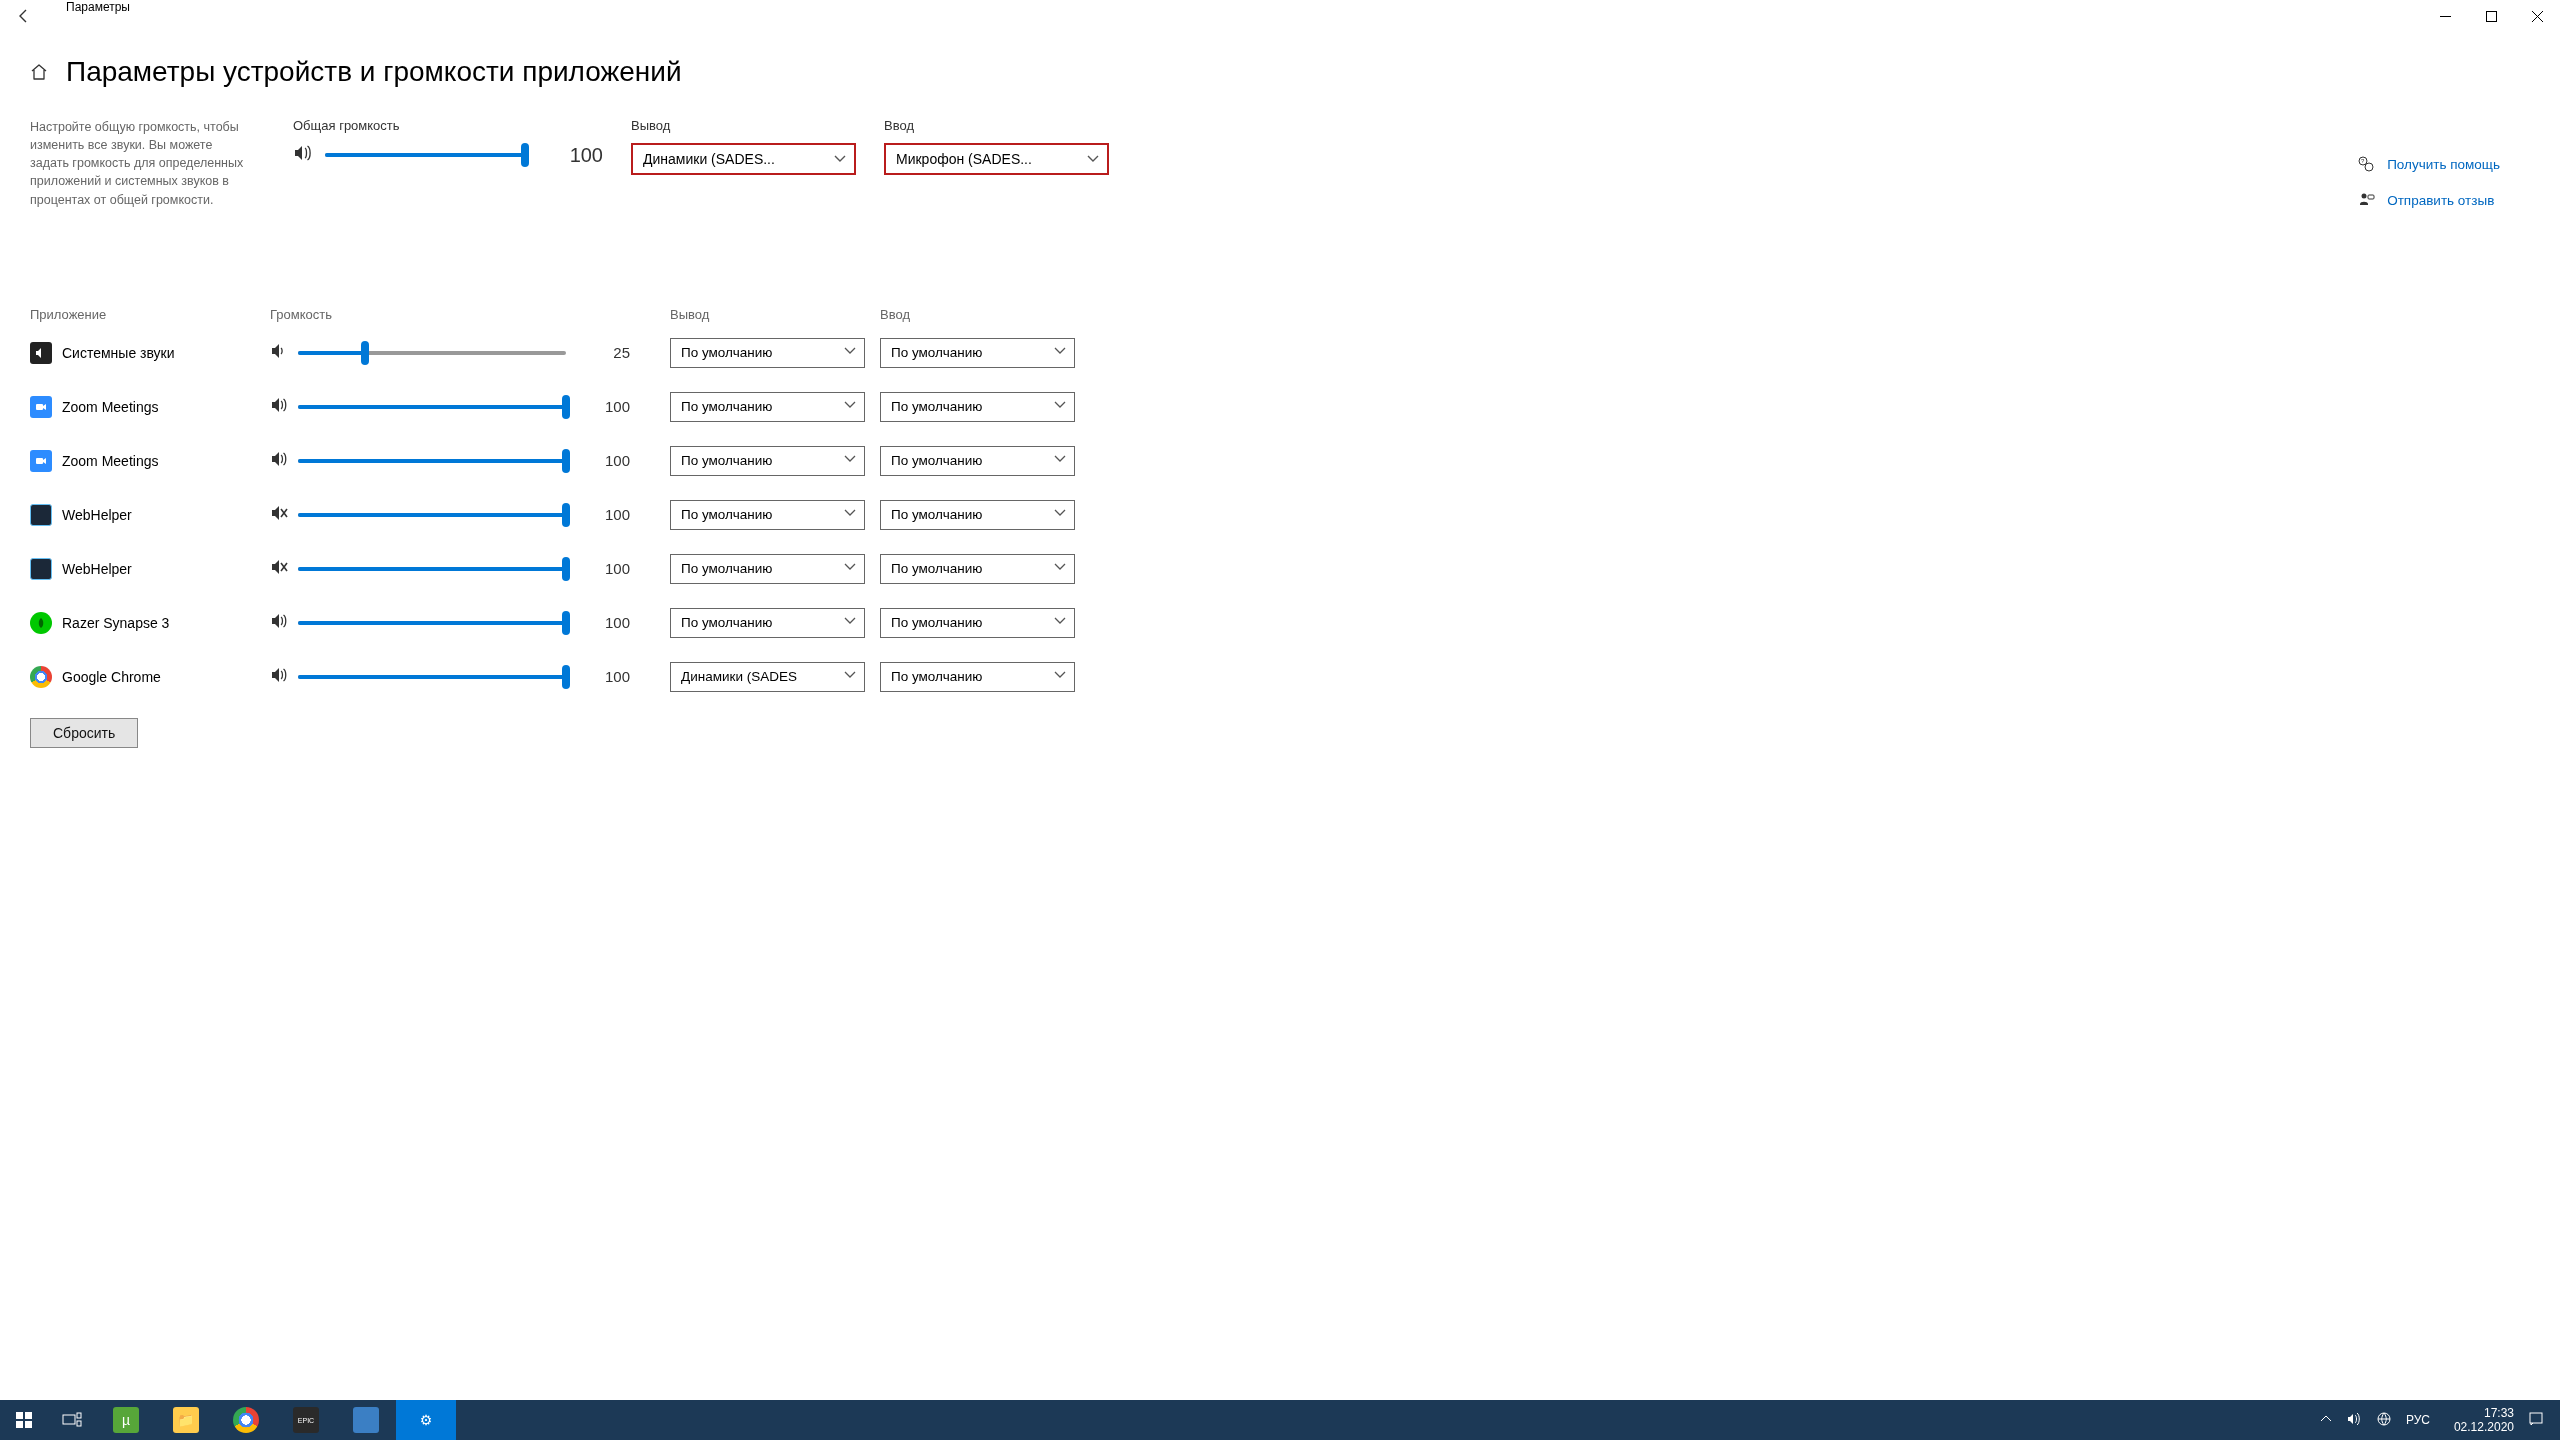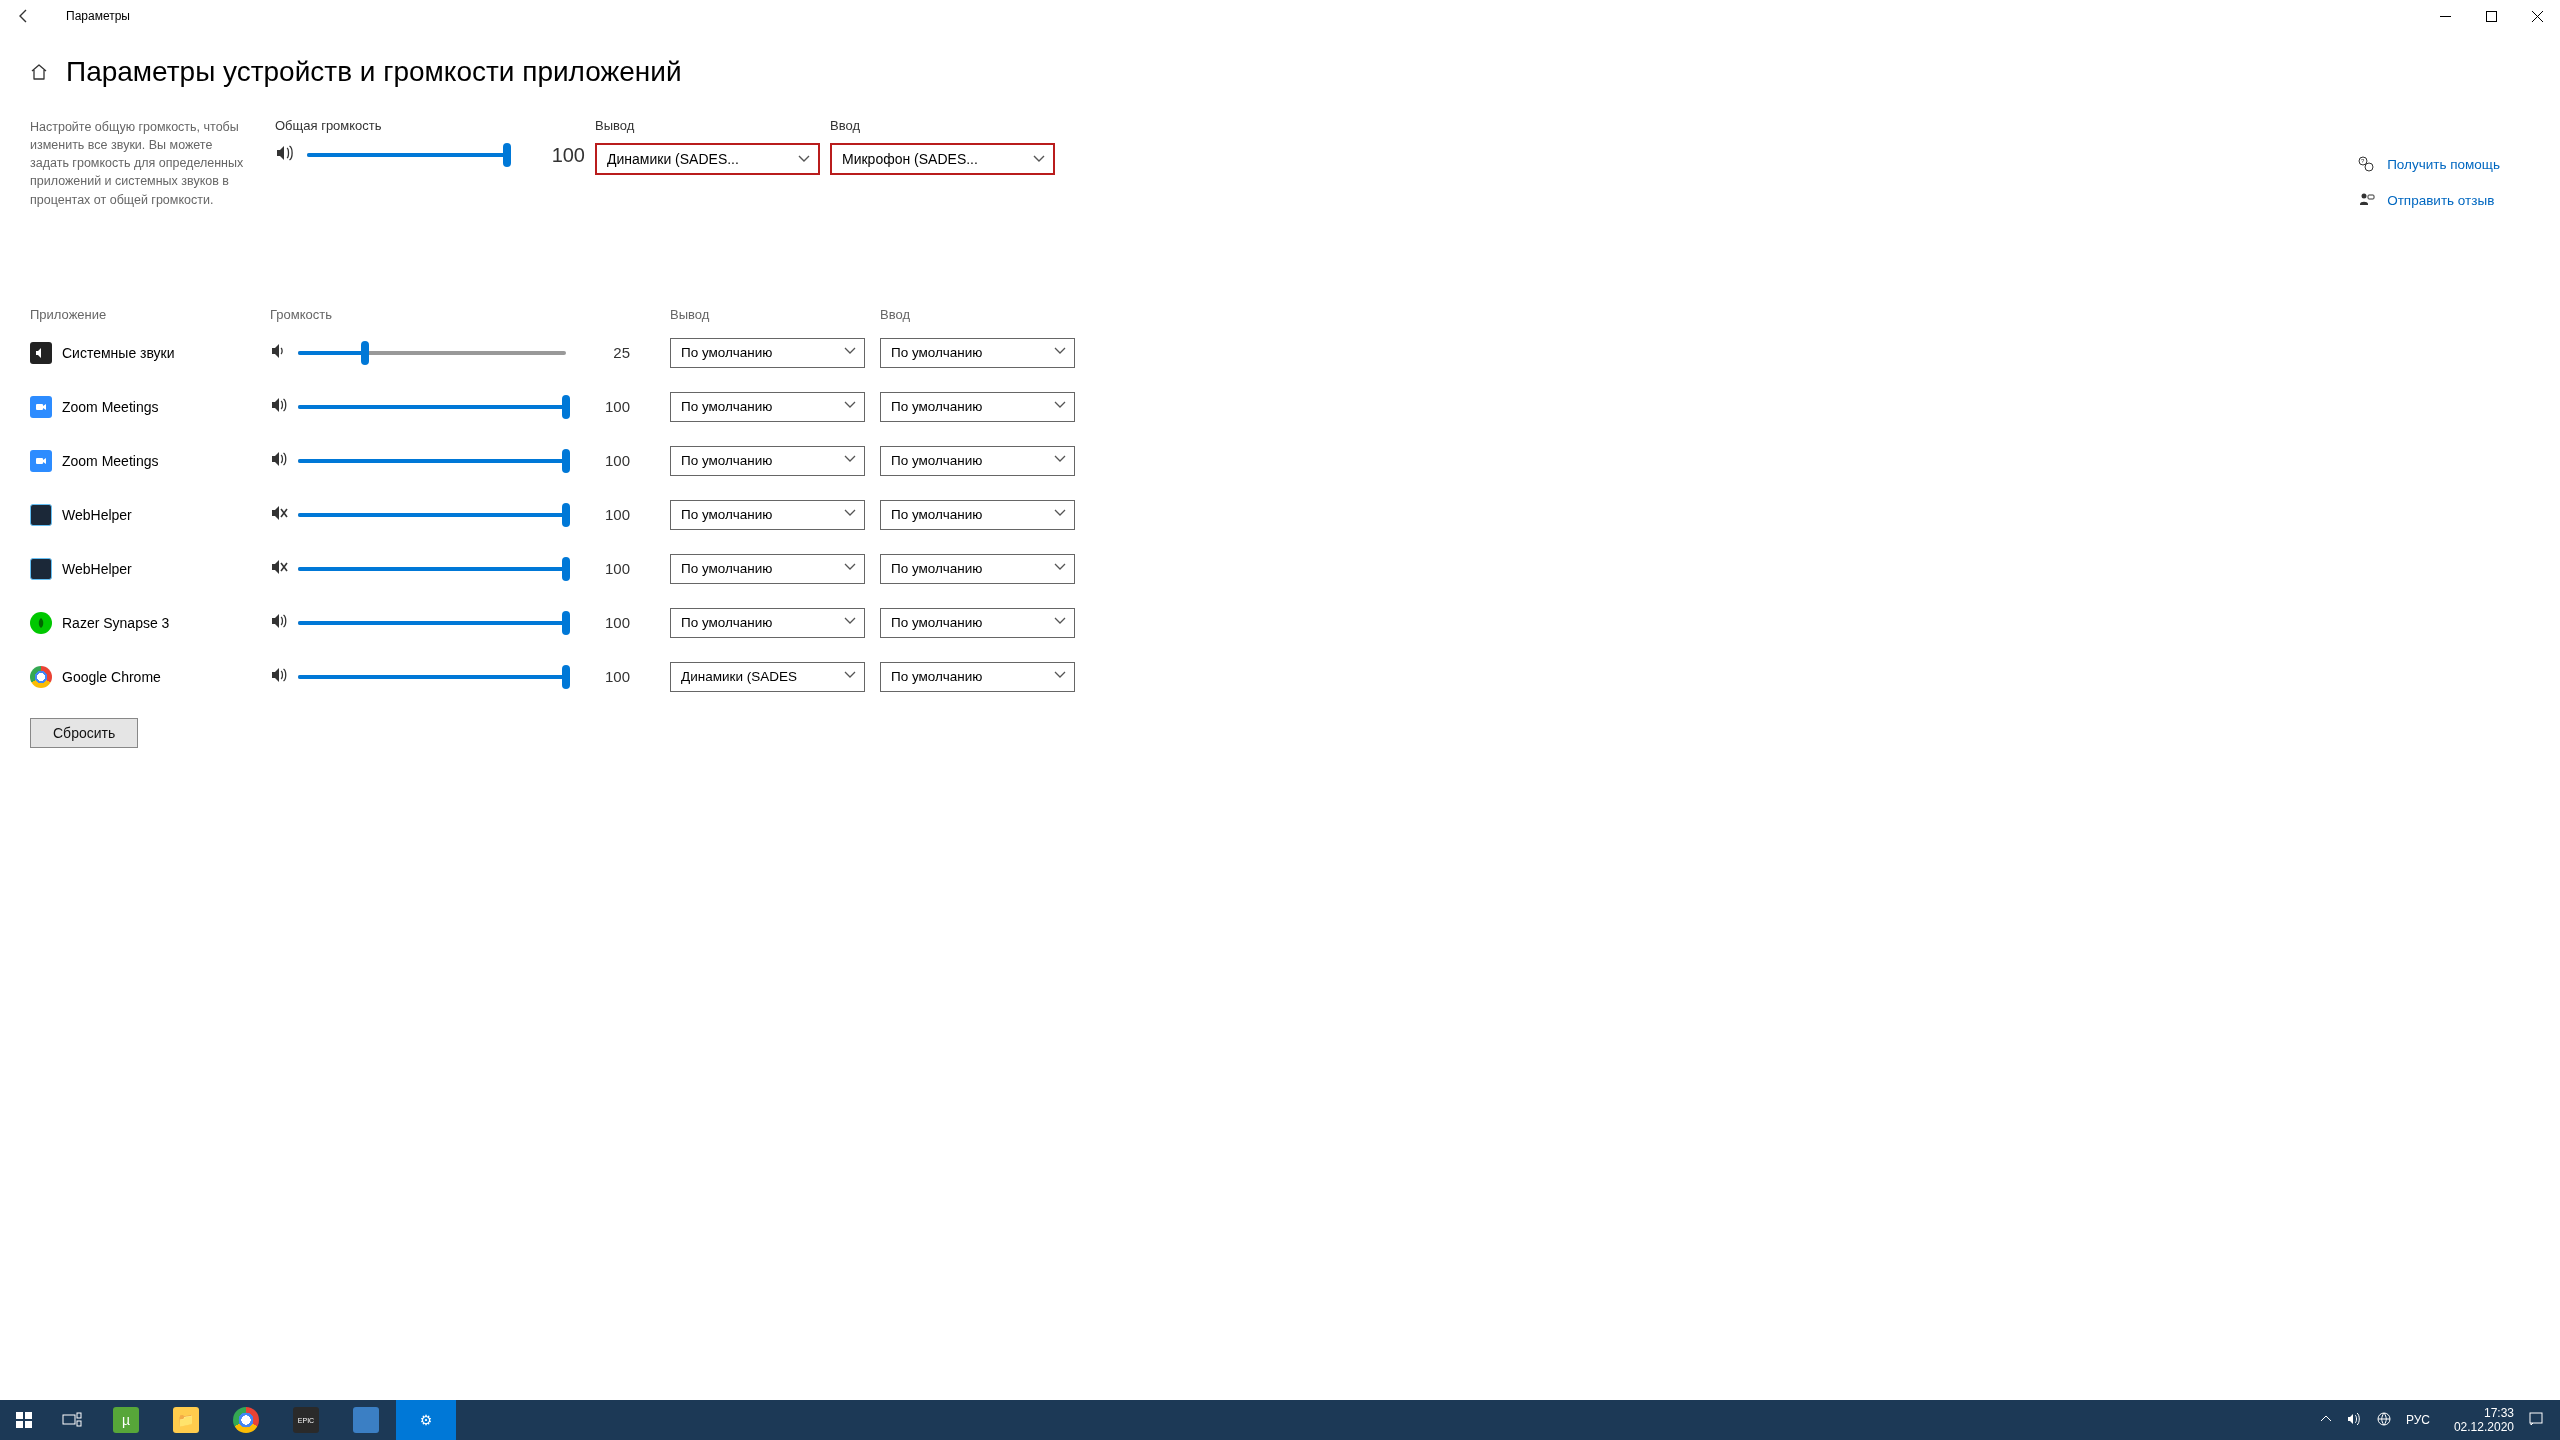--- a/index.html
+++ b/index.html
@@ -1,32 +1,32 @@
 <!DOCTYPE html>
 <html><head>
 <meta charset="utf-8">
 <style>
   * { box-sizing: border-box; margin: 0; padding: 0; font-family: "Segoe UI", "Segoe UI Variable", Arial, sans-serif; }
   html, body { width: 2560px; height: 1440px; background: #ffffff; overflow: hidden; position: relative; }
 
   
-  .titlebar { height: 32px; display: flex; align-items: center; }
+  .titlebar { height: 32px; display: flex; }
   .titlebar .back { width: 48px; height: 32px; display: flex; align-items: center; justify-content: center; color: #333; }
   .titlebar .title { font-size: 12px; color: #000; margin-left: 18px; }
   .winbtns { position: absolute; right: 0; top: 0; display: flex; }
   .winbtn { width: 46px; height: 32px; display: flex; align-items: center; justify-content: center; color: #000; }
 
   
   .page { padding: 24px 30px 0 30px; }
   .pghead { display: flex; align-items: center; gap: 18px; margin-bottom: 30px; }
   .pghead .home { width: 18px; height: 18px; }
   .pghead h1 { font-weight: 400; font-size: 28px; color: #000; letter-spacing: 0; }
 
   
-  .top-row { display: grid; grid-template-columns: 235px 310px 225px 225px; column-gap: 10px; }
+  .top-row { display: grid; grid-template-columns: 235px 310px 225px 225px; column-gap: 28px; }
   .desc { font-size: 12.5px; color: #666; line-height: 1.45; padding-right: 20px; }
 
   .col-label { font-size: 13px; color: #333; margin-bottom: 10px; }
 
   .master-vol { display: flex; align-items: center; gap: 12px; }
   .spk-icon { width: 20px; flex: 0 0 auto; }
   .slider-wrap { position: relative; flex: 1; height: 20px; display: flex; align-items: center; }
   .track { position: absolute; left: 0; right: 0; height: 4px; background: #999; border-radius: 2px; }
   .fill  { position: absolute; left: 0; height: 4px; background: #0078d7; border-radius: 2px; }
   .thumb { position: absolute; width: 8px; height: 24px; background: #0078d7; border-radius: 4px; top: -2px; transform: translateX(-50%); }

